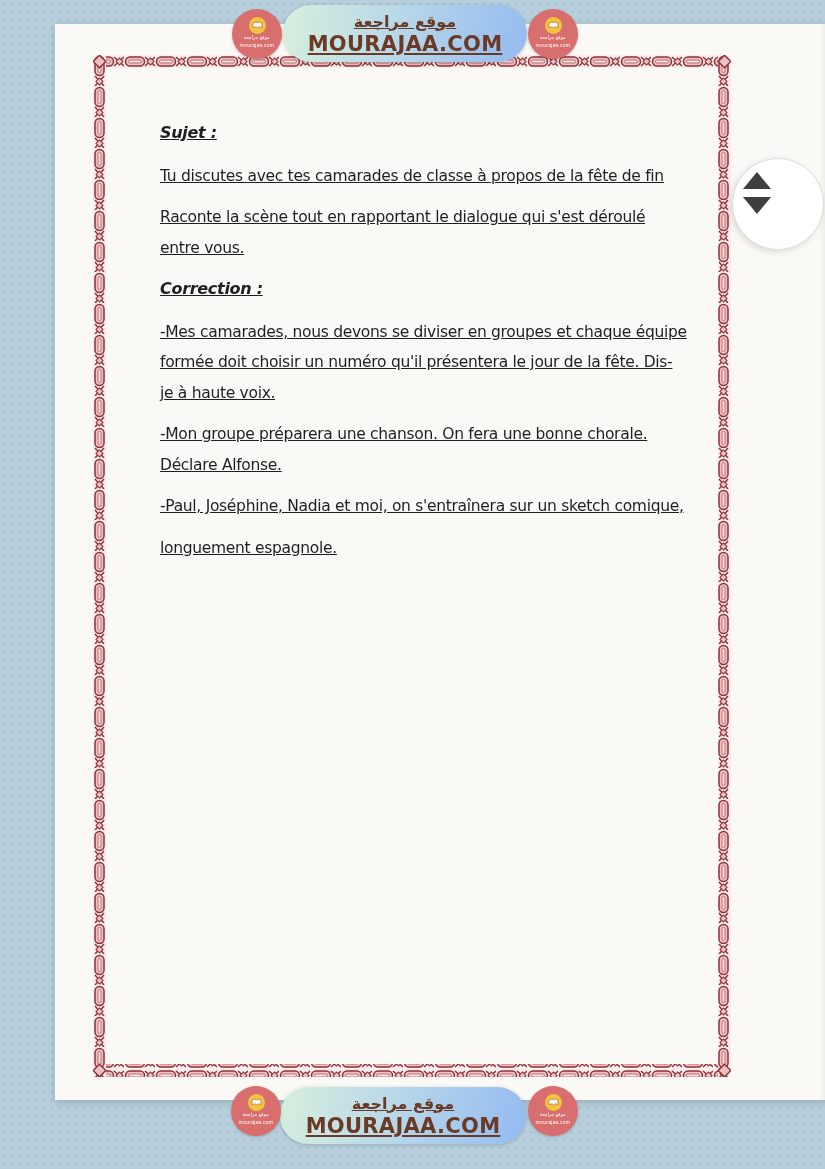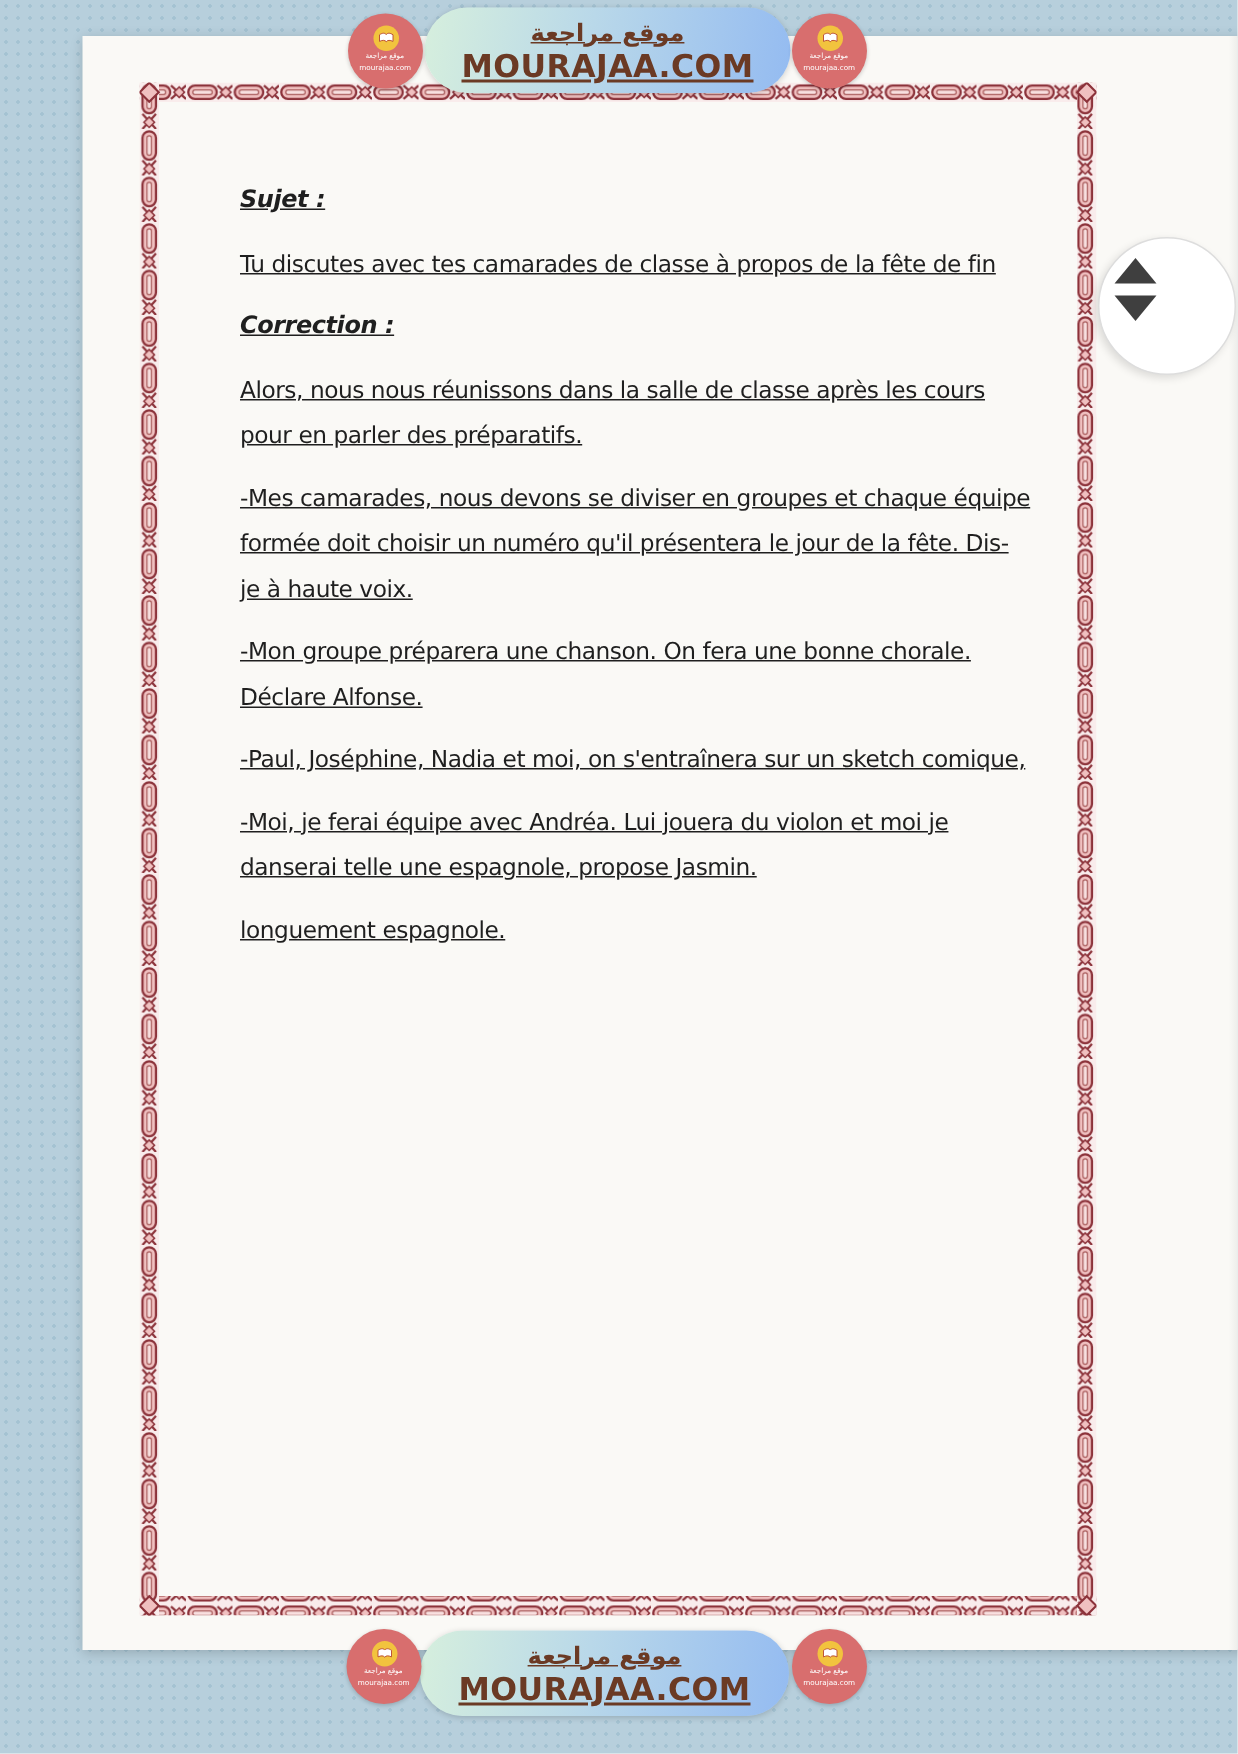--- a/index.html
+++ b/index.html
@@ -118,44 +118,40 @@
       <rect x="627" y="1011" width="9" height="9" transform="rotate(45 631.5 1015.5)"></rect>
     </g>
   </svg>
 
   <div class="content">
     <div class="heading">Sujet  :</div>
 
     <p>
       <span class="line" style="display:block">Tu discutes avec tes camarades de classe à propos de la fête de fin</span>
     </p>
+    <p>
+      <span class="line" style="display:block">Raconte la scène tout en rapportant le dialogue qui s'est déroulé</span>
+      <span class="line" style="display:block">entre vous.</span>
+    </p>
 
     <div class="heading">Correction :</div>
 
-    <p>
-      <span class="line" style="display:block">Alors, nous nous réunissons dans la salle de classe après les cours</span>
-      <span class="line" style="display:block">pour en parler des préparatifs.</span>
-    </p>
     <p>
       <span class="line" style="display:block">-Mes camarades, nous devons se diviser en groupes et chaque équipe</span>
       <span class="line" style="display:block">formée doit choisir un numéro qu'il présentera le jour de la fête. Dis-</span>
       <span class="line" style="display:block">je à haute voix.</span>
     </p>
     <p>
       <span class="line" style="display:block">-Mon groupe préparera une chanson. On fera une bonne chorale.</span>
       <span class="line" style="display:block">Déclare Alfonse.</span>
     </p>
     <p>
       <span class="line" style="display:block">-Paul, Joséphine, Nadia et moi, on s'entraînera sur un sketch comique,</span>
     </p>
     <p>
-      <span class="line" style="display:block">-Moi, je ferai équipe avec Andréa. Lui jouera du violon et moi je</span>
-      <span class="line" style="display:block">danserai telle une espagnole, propose Jasmin.</span>
-    </p>
-    <p>
       <span class="line" style="display:block">longuement espagnole.</span>
     </p>
   </div>
 
   <div class="page-edge"></div>
 
   <div class="scroll-widget"></div>
   <div class="tri tri-up"></div>
   <div class="tri tri-down"></div>
 </div>

